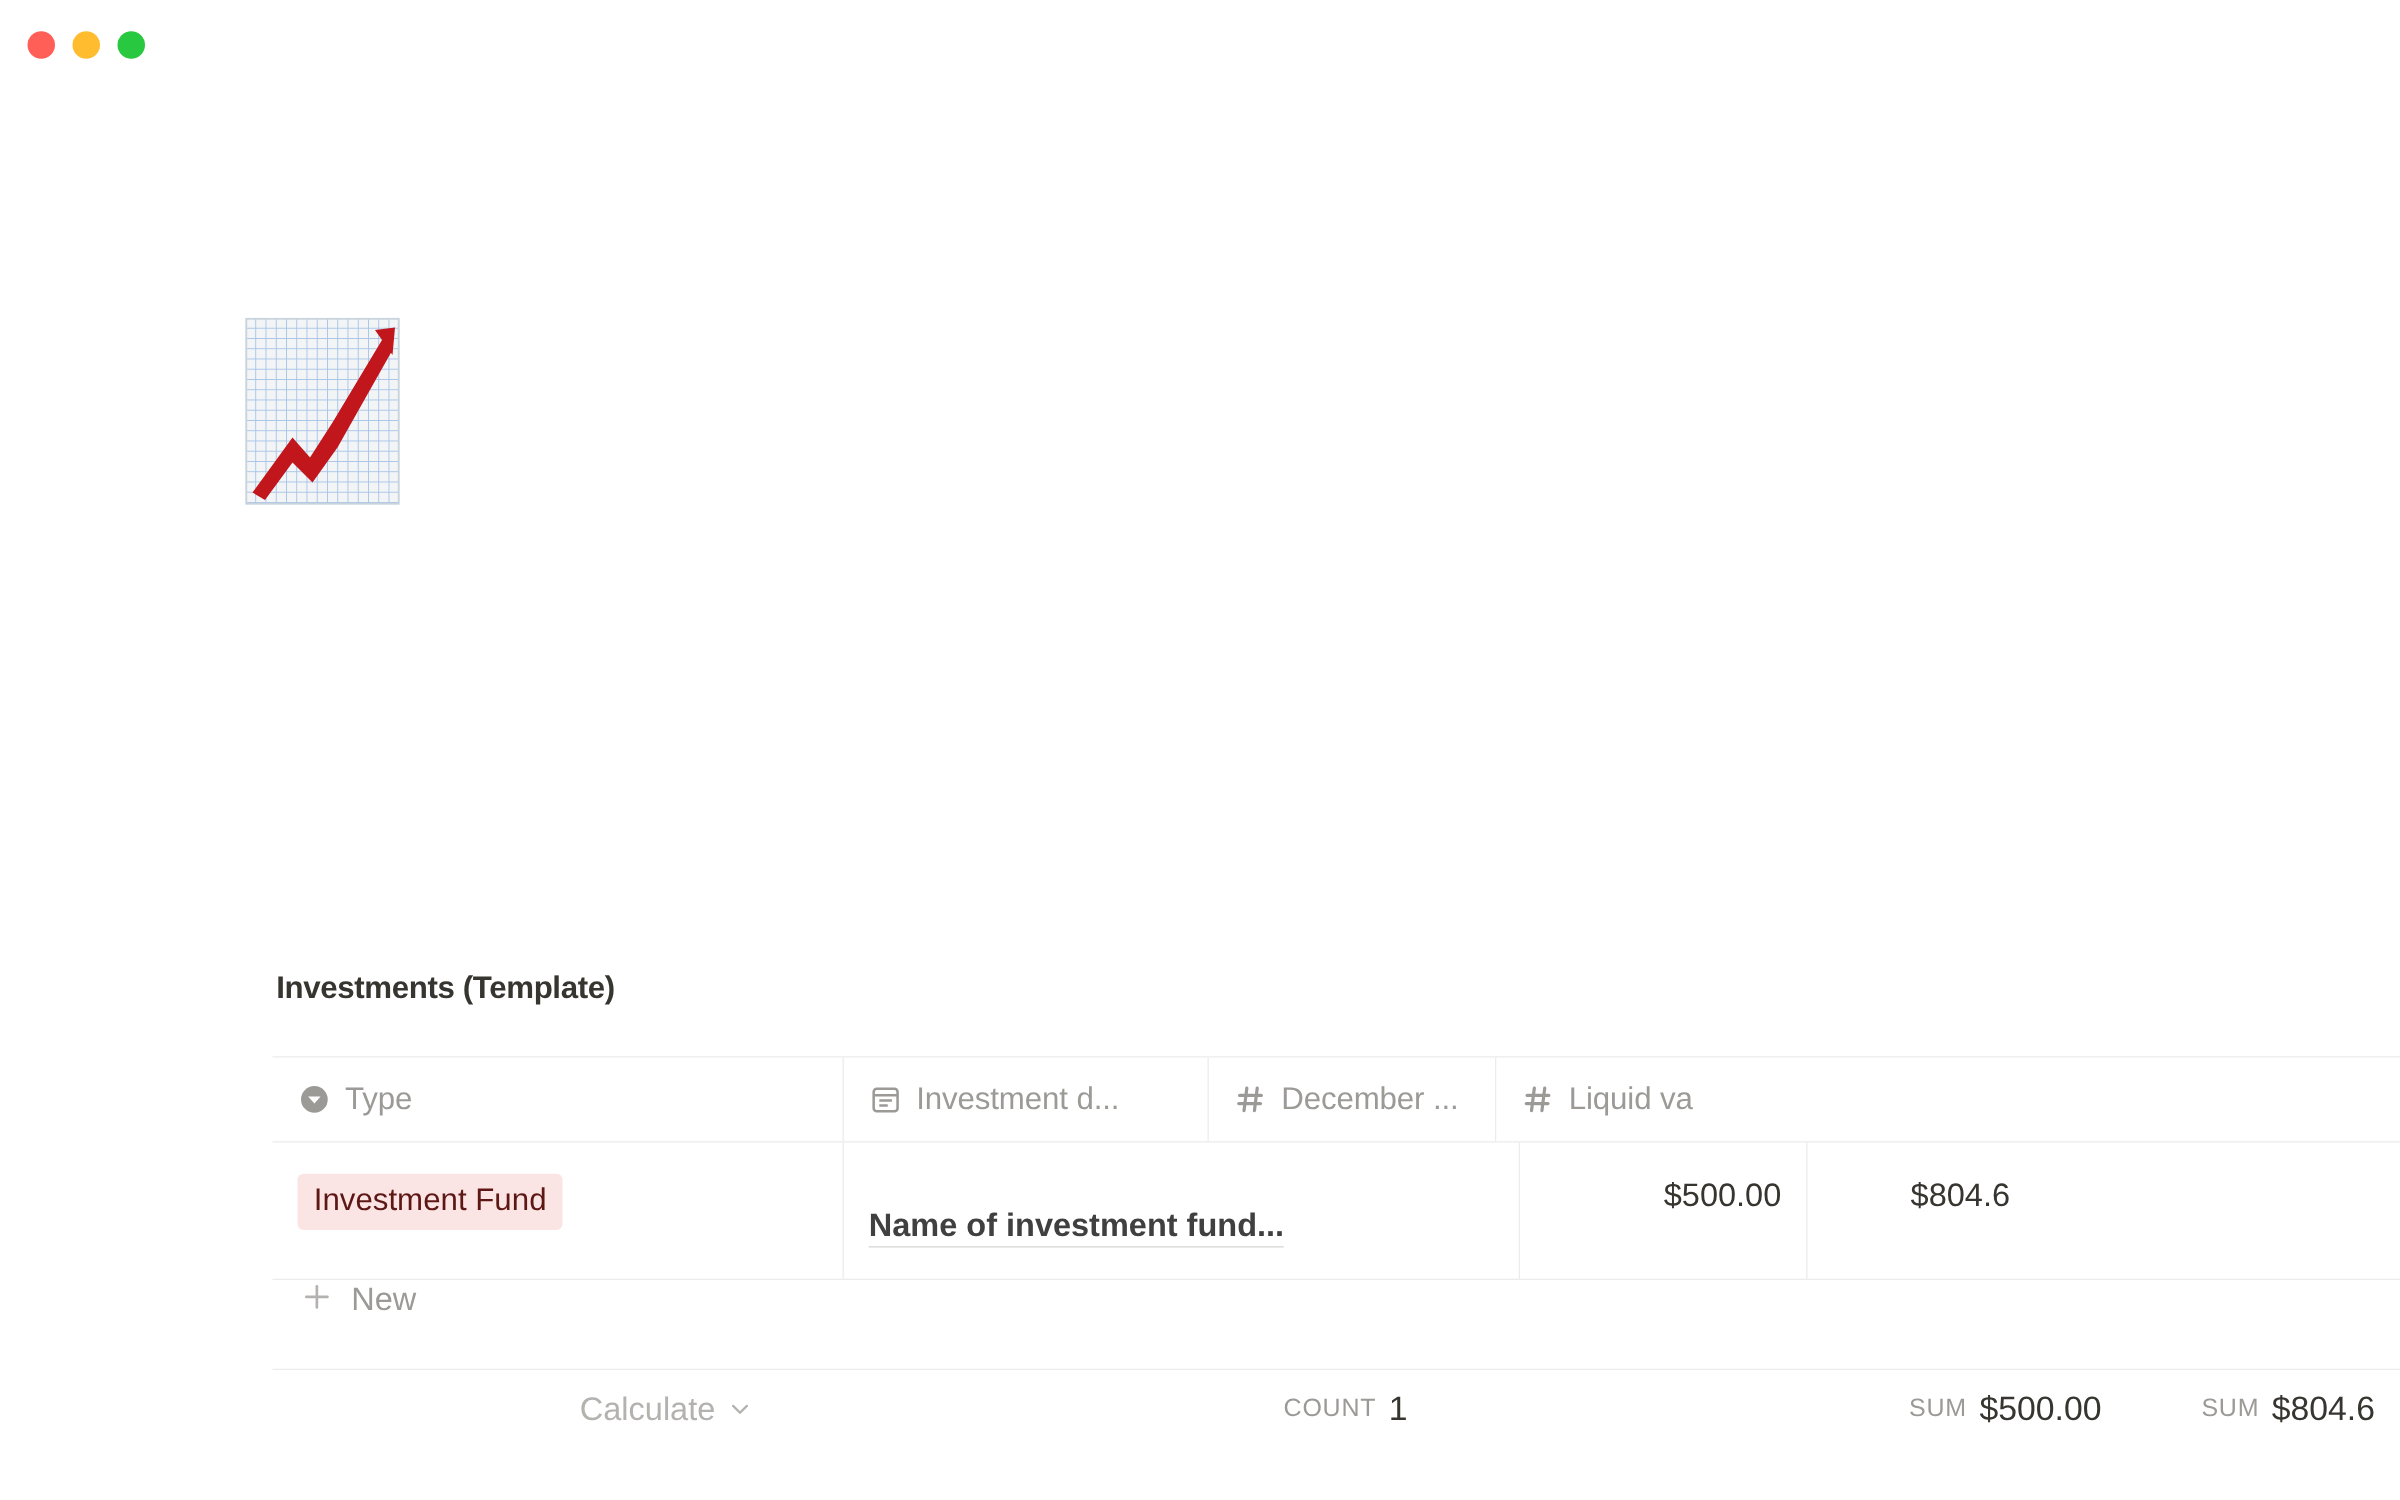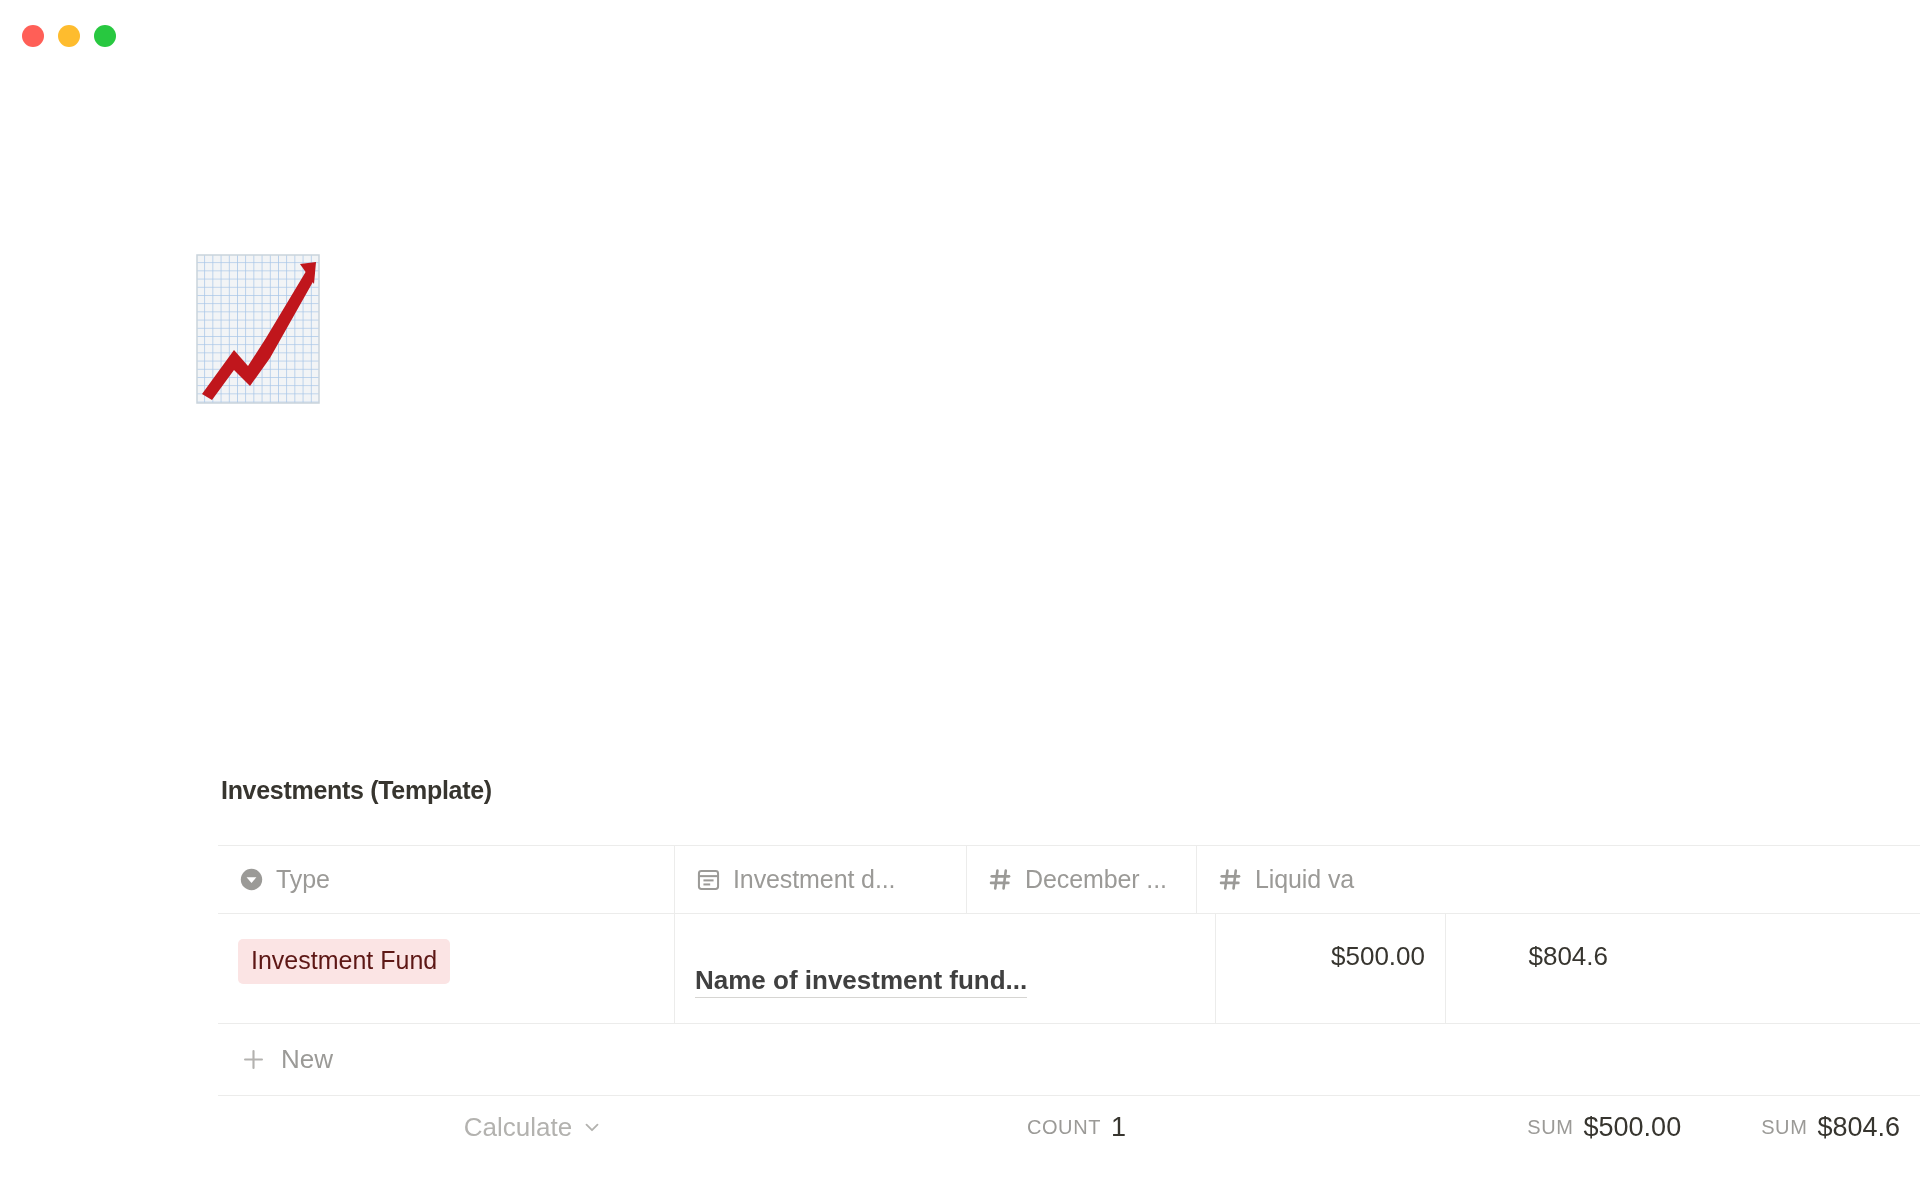--- a/index.html
+++ b/index.html
@@ -156,21 +156,21 @@
     line-height: 41px;
     max-width: 100%;
   }
 
   .num { font-size: 26px; color: #37352f; line-height: 34px; white-space: nowrap; }
 
   
   .new-row {
     height: 72px;
     display: flex;
-    align-items: center;
+    align-items: flex-start;
     padding-left: 22px;
     box-sizing: border-box;
     color: #9b9a97;
     font-size: 26px;
     border-bottom: 1.5px solid #ececeb;
     gap: 14px;
   }
 
   
   .foot-row {

